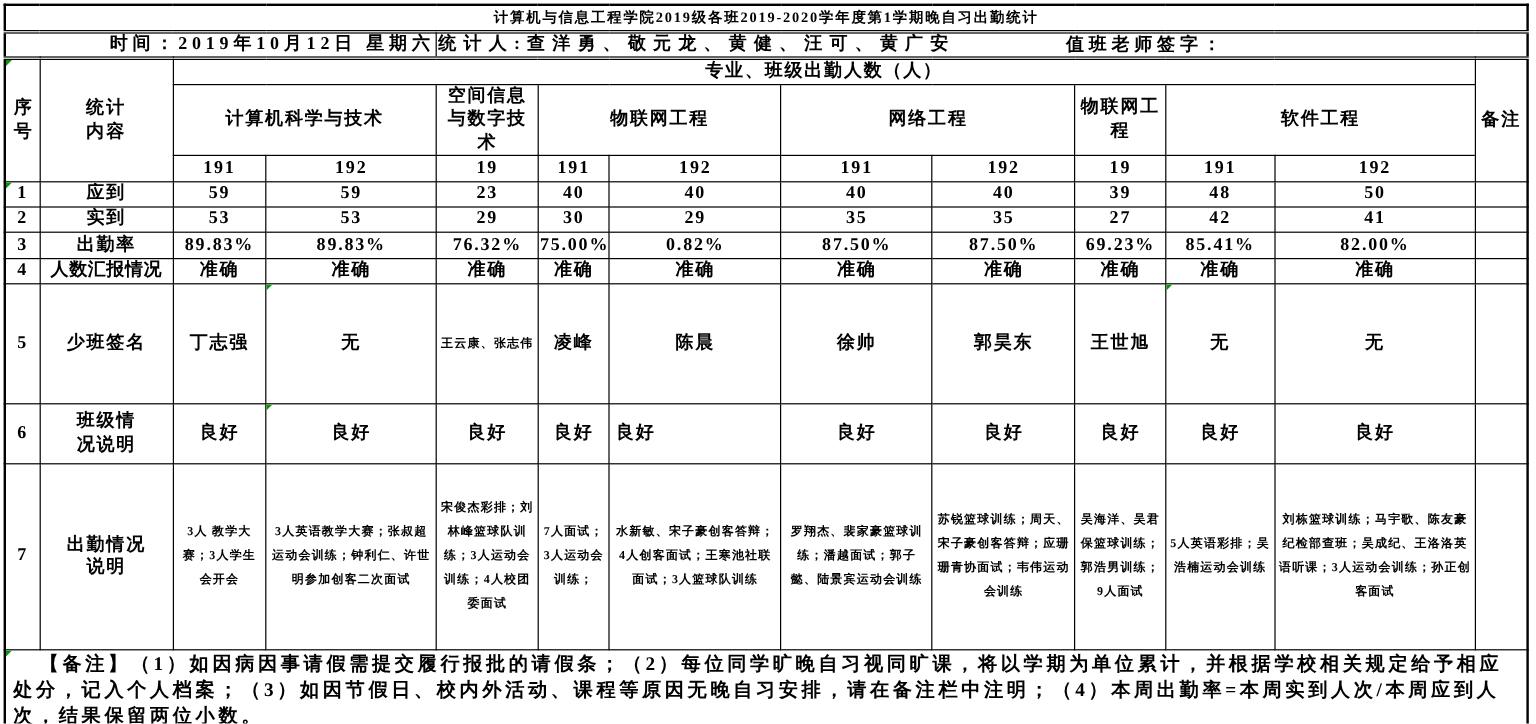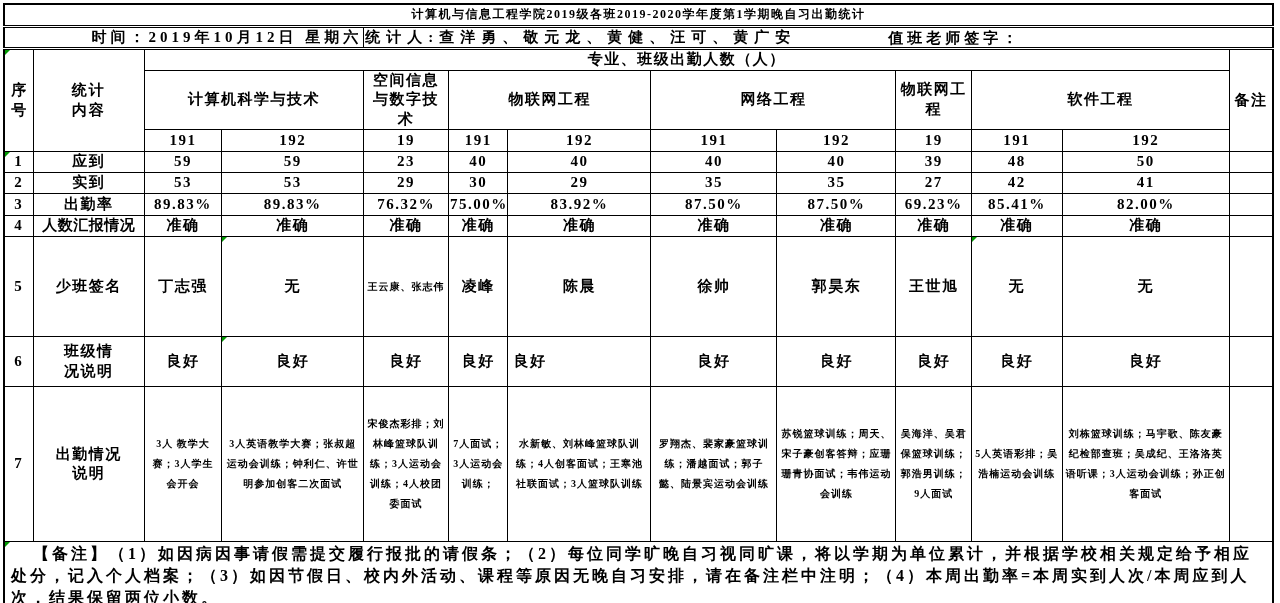--- a/index.html
+++ b/index.html
@@ -124,21 +124,21 @@
   <td></td>
 </tr>
 
 <tr class="r-pct">
   <td>3</td>
   <td>出勤率</td>
   <td>89.83%</td>
   <td>89.83%</td>
   <td>76.32%</td>
   <td>75.00%</td>
-  <td>83.92%</td>
+  <td>0.82%</td>
   <td>87.50%</td>
   <td>87.50%</td>
   <td>69.23%</td>
   <td>85.41%</td>
   <td>82.00%</td>
   <td></td>
 </tr>
 
 <tr class="r-sm">
   <td>4</td>
@@ -188,21 +188,21 @@
   <td></td>
 </tr>
 
 <tr class="r-long">
   <td>7</td>
   <td style="padding:0 16px">出勤情况说明</td>
   <td class="longtxt">3人 教学大赛；3人学生会开会</td>
   <td class="longtxt">3人英语教学大赛；张叔超运动会训练；钟利仁、许世明参加创客二次面试</td>
   <td class="longtxt">宋俊杰彩排；刘林峰篮球队训练；3人运动会训练；4人校团委面试</td>
   <td class="longtxt">7人面试；3人运动会训练；</td>
-  <td class="longtxt">水新敏、刘林峰篮球队训练；4人创客面试；王寒池社联面试；3人篮球队训练</td>
+  <td class="longtxt">水新敏、宋子豪创客答辩；4人创客面试；王寒池社联面试；3人篮球队训练</td>
   <td class="longtxt">罗翔杰、裴家豪篮球训练；潘越面试；郭子懿、陆景宾运动会训练</td>
   <td class="longtxt">苏锐篮球训练；周天、宋子豪创客答辩；应珊珊青协面试；韦伟运动会训练</td>
   <td class="longtxt">吴海洋、吴君保篮球训练；郭浩男训练；9人面试</td>
   <td class="longtxt">5人英语彩排；吴浩楠运动会训练</td>
   <td class="longtxt">刘栋篮球训练；马宇歌、陈友豪纪检部查班；吴成纪、王洛洛英语听课；3人运动会训练；孙正创客面试</td>
   <td></td>
 </tr>
 
 <tr class="r-foot">
   <td colspan="13" class="foot"><span class="flag"></span><span>【备注】（1）如因病因事请假需提交履行报批的请假条；（2）每位同学旷晚自习视同旷课，将以学期为单位累计，并根据学校相关规定给予相应处分，记入个人档案；（3）如因节假日、校内外活动、课程等原因无晚自习安排，请在备注栏中注明；（4）本周出勤率=本周实到人次/本周应到人次，结果保留两位小数。</span></td>

